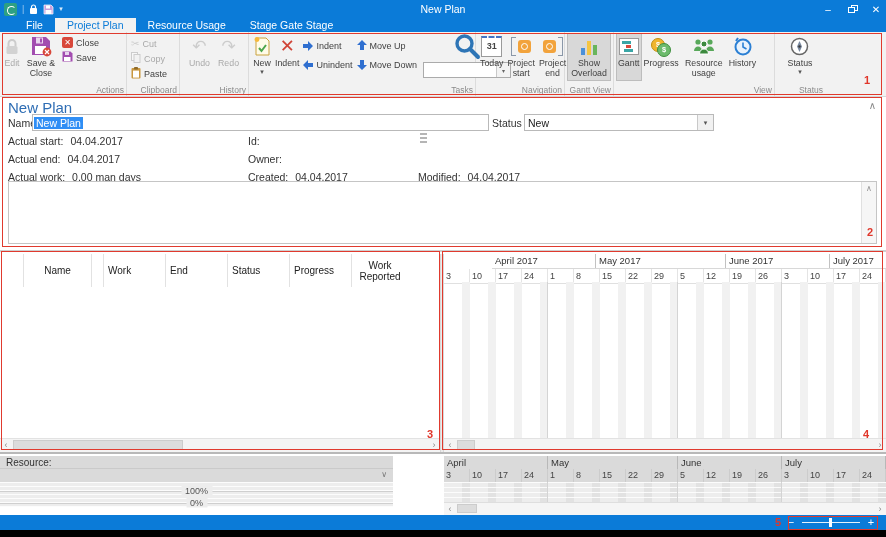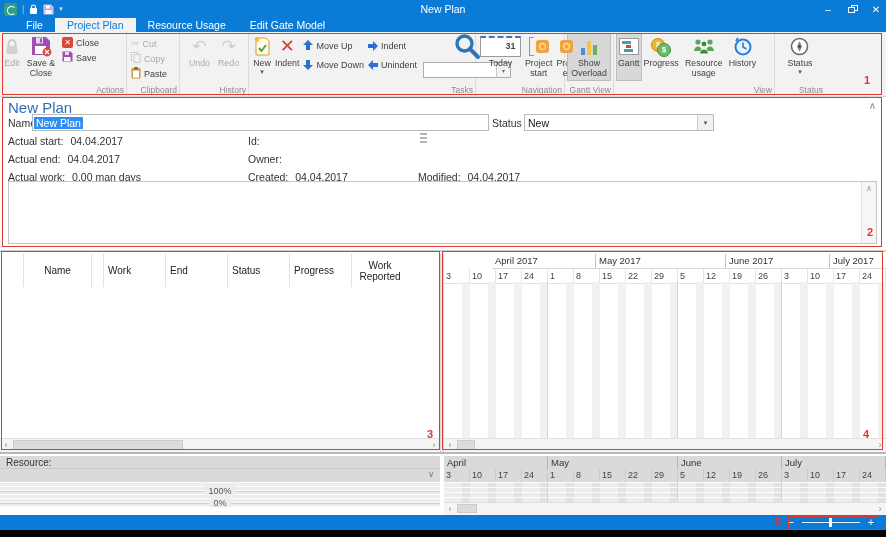--- a/index.html
+++ b/index.html
@@ -47,21 +47,21 @@
   .xbox{width:11px;height:11px;background:#d8473a;border-radius:2px;color:#fff;font-size:8px;line-height:11px;text-align:center;display:inline-block;}
   .bars{display:flex;align-items:flex-end;gap:2px;height:16px;}
   .bars i{display:block;width:4px;}
   .coin{width:12px;height:12px;border-radius:50%;background:#f0b52e;border:1px solid #c08f12;color:#fff;font-size:7.5px;line-height:12px;text-align:center;font-weight:bold;display:inline-block;}
   .clockchip{width:13px;height:13px;border-radius:3px;background:#f2a33c;display:inline-block;position:relative;}
   .clockchip::after{content:"";position:absolute;left:3px;top:3px;width:5px;height:5px;border:1.3px solid #fff;border-radius:50%;}
   .bracket{display:inline-block;width:4px;height:17px;}
   .bracket.l{border-left:1.6px solid #8a97a8;border-top:1.6px solid #8a97a8;border-bottom:1.6px solid #8a97a8;}
   .bracket.r{border-right:1.6px solid #8a97a8;border-top:1.6px solid #8a97a8;border-bottom:1.6px solid #8a97a8;}
   .cal{width:19px;height:18px;background:#fff;border:1px solid #9a9a9a;border-top:2px dashed #4472c4;
-    font-size:9px;color:#444;text-align:center;line-height:16px;font-weight:bold;padding-left:20px;}
+    font-size:9px;color:#444;text-align:center;line-height:16px;font-weight:bold;}
   .ganticon{width:18px;height:15px;background:#fff;border:1px solid #9a9a9a;position:relative;}
   .ganticon i{position:absolute;height:3px;display:block;}
   .rot90{transform:rotate(90deg);} .rot270{transform:rotate(-90deg);} .rot180{transform:rotate(180deg);}
   
   .formpanel{position:absolute;top:97px;left:0;right:0;height:153px;background:#fff;font-size:10.5px;color:#333;}
   .form-title{position:absolute;top:2px;left:8px;font-size:15px;color:#2e6db4;}
   .collapse{position:absolute;top:3px;right:10px;color:#888;font-size:10px;cursor:default;}
   .flabel{position:absolute;color:#333;}
   .tbox{position:absolute;height:15px;background:#fff;border:1px solid #b9b9b9;display:flex;align-items:center;font-size:10.5px;}
   .selstr{background:#2f8ef5;color:#fff;padding:0 2px;margin-left:1px;}
@@ -87,21 +87,21 @@
   .ganttpane{position:absolute;left:444px;top:2px;right:0;bottom:0;background:#fff;overflow:hidden;}
   .tl-months{display:flex;height:14px;border-bottom:1px solid #d8d8d8;margin-left:48px;}
   .tl-month{box-sizing:border-box;border-right:1px solid #c2c2c2;font-size:9.5px;color:#333;padding-left:3px;line-height:14px;white-space:nowrap;overflow:hidden;flex:0 0 auto;}
   .tl-weeks{display:flex;height:14px;border-bottom:1px solid #e0e0e0;}
   .tl-week{box-sizing:border-box;border-right:1px solid #e4e4e4;font-size:9px;color:#444;padding-left:2px;line-height:14px;flex:0 0 auto;}
   .gbody{position:absolute;left:0;right:0;top:28px;bottom:13px;
     background-image:repeating-linear-gradient(to right,transparent 0,transparent 18px,#f1f1f1 18px,#f1f1f1 26px);}
   .month-line{position:absolute;top:0;bottom:0;width:1px;background:#d4d4d4;}
   
   .ressplit{position:absolute;top:452px;left:0;width:886px;height:63px;border-top:2px solid #b8b8b8;box-sizing:border-box;background:#fff;}
-  .resleft{position:absolute;left:0;top:0;width:440px;bottom:0;}
+  .resleft{position:absolute;left:0;top:0;width:393px;bottom:0;}
   .res-h1{position:absolute;left:0;right:0;top:2px;height:13px;background:#dadada;border-bottom:1px solid #cacaca;font-size:10px;color:#333;padding-left:6px;line-height:13px;box-sizing:border-box;}
   .res-h2{position:absolute;left:0;right:0;top:15px;height:13px;background:#dadada;border-bottom:1px solid #c2c2c2;}
   .res-h2 .chev{position:absolute;right:6px;top:1px;font-size:8px;color:#777;}
   .reschart{position:absolute;left:0;right:0;top:28px;height:25px;background:#ededed;
     background-image:repeating-linear-gradient(to bottom,rgba(255,255,255,.85) 0,rgba(255,255,255,.85) 1px,transparent 1px,transparent 4px);}
   .gridline{position:absolute;left:0;right:0;border-top:1px solid #cfcfcf;}
   .gridlab{position:absolute;left:50%;transform:translate(-50%,-55%);background:#ededed;padding:0 4px;font-size:9px;color:#555;}
   .resright{position:absolute;left:444px;top:0;right:0;bottom:0;}
   .res-mrow{position:absolute;left:0;right:0;top:2px;height:13px;background:#dadada;display:flex;border-bottom:1px solid #c2c2c2;}
   .res-mrow .tl-month{background:#dadada;border-right:1px solid #b8b8b8;line-height:13px;}
@@ -153,21 +153,21 @@
           <span class="restore-icon"></span>
         </span>
       <span class="winbtn">✕</span>
     </div>
   </div>
 
   <div class="tabrow">
     <div class="tab file">File</div>
     <div class="tab active">Project Plan</div>
     <div class="tab">Resource Usage</div>
-    <div class="tab">Edit Gate Model</div>
+    <div class="tab">Stage Gate Stage</div>
   </div>
 
   <div class="ribbon">
 
     <div class="rgroup" style="width:122px">
       <div class="rgc">
         <div class="bigbtn disabled">
           <span class="bicon">
             <svg width="16" height="18" viewBox="0 0 16 18">
                 <path d="M4.5 8V5.5a3.5 3.5 0 0 1 7 0V8" fill="none" stroke="#9a9a9a" stroke-width="2"></path>
@@ -266,50 +266,50 @@
           </span>
           <span>New</span>
           <span class="caret">▾</span>
         </div>
         <div class="bigbtn" style="width:32px">
           <span class="bicon" style="font-size:18px;color:#d04437;font-weight:bold">✕</span>
           <span>Indent</span>
         </div>
         <div class="smallstack" style="padding-top:6px;gap:6px">
           <div class="smallbtn">
+            <span class="rot90" style="display:inline-flex">
+                <svg width="10" height="10" viewBox="0 0 10 10">
+                  <polygon points="5,0 10,5 7,5 7,10 3,10 3,5 0,5" fill="#2f6fd0"></polygon>
+                </svg>
+              </span>
+            <span>Indent</span>
+          </div>
+          <div class="smallbtn">
+            <span class="rot270" style="display:inline-flex">
+                <svg width="10" height="10" viewBox="0 0 10 10">
+                  <polygon points="5,0 10,5 7,5 7,10 3,10 3,5 0,5" fill="#2f6fd0"></polygon>
+                </svg>
+              </span>
+            <span>Unindent</span>
+          </div>
+        </div>
+        <div class="smallstack" style="padding-top:6px;gap:6px">
+          <div class="smallbtn">
             <span><svg width="10" height="10" viewBox="0 0 10 10">
                   <polygon points="5,0 10,5 7,5 7,10 3,10 3,5 0,5" fill="#2f6fd0"></polygon>
                 </svg></span>
             <span>Move Up</span>
           </div>
           <div class="smallbtn">
             <span class="rot180" style="display:inline-flex">
                 <svg width="10" height="10" viewBox="0 0 10 10">
                   <polygon points="5,0 10,5 7,5 7,10 3,10 3,5 0,5" fill="#2f6fd0"></polygon>
                 </svg>
               </span>
             <span>Move Down</span>
-          </div>
-        </div>
-        <div class="smallstack" style="padding-top:6px;gap:6px">
-          <div class="smallbtn">
-            <span class="rot90" style="display:inline-flex">
-                <svg width="10" height="10" viewBox="0 0 10 10">
-                  <polygon points="5,0 10,5 7,5 7,10 3,10 3,5 0,5" fill="#2f6fd0"></polygon>
-                </svg>
-              </span>
-            <span>Indent</span>
-          </div>
-          <div class="smallbtn">
-            <span class="rot270" style="display:inline-flex">
-                <svg width="10" height="10" viewBox="0 0 10 10">
-                  <polygon points="5,0 10,5 7,5 7,10 3,10 3,5 0,5" fill="#2f6fd0"></polygon>
-                </svg>
-              </span>
-            <span>Unindent</span>
           </div>
         </div>
         <div class="searchcol">
           <span class="bicon">
             <svg width="28" height="28" viewBox="0 0 28 28">
                 <circle cx="11.5" cy="11.5" r="7.5" fill="none" stroke="#2e75b6" stroke-width="3.4"></circle>
                 <line x1="17" y1="17" x2="25" y2="25" stroke="#2e75b6" stroke-width="4" stroke-linecap="round"></line>
               </svg>
           </span>
           <div class="rcombo">

